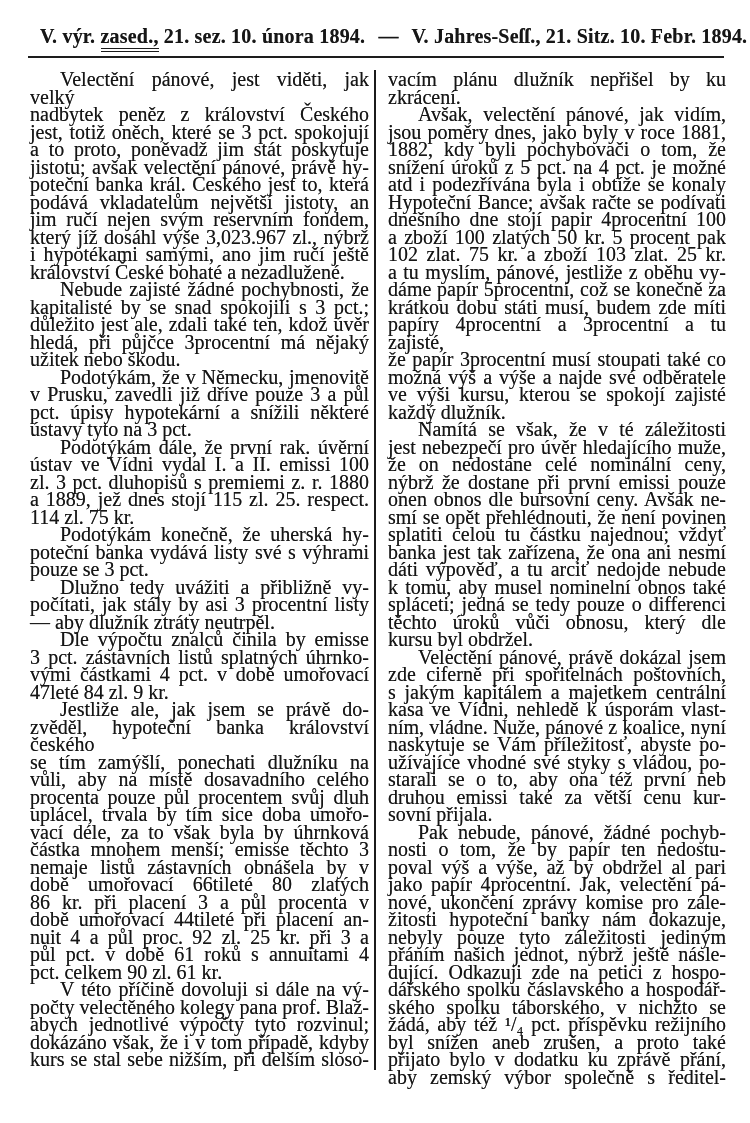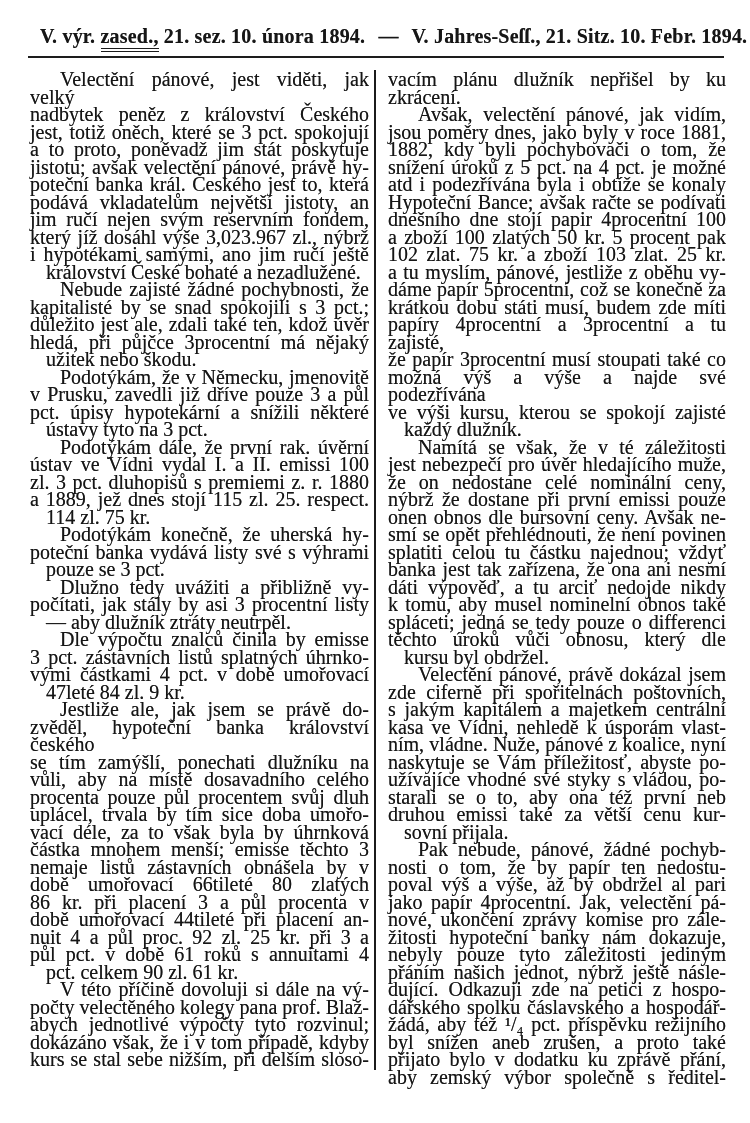--- a/index.html
+++ b/index.html
@@ -33,21 +33,21 @@
   .col {
     position:absolute; top:71px;
     font-size:20px; line-height:17.5px;
     text-shadow:0 0 0.6px rgba(20,20,20,0.65);
     hyphens:none;
   }
   .col.left  { left:30px;  width:339px; }
   .col.right { left:388px; width:338px; }
   .line { text-align:justify; text-align-last:justify; }
   .line.indent { text-indent:30px; }
-  .line.end { text-align:center; text-align-last:left;margin-left:16px; }
+  .line.end { text-align:center; text-align-last:left; }
 </style>
 </head>
 <body>
 
 <div class="sheet">
 
   <div class="header-row">
     <span class="seg">V. výr.</span>
     <span class="seg u-double">zased.,</span>
     <span class="seg">21. sez. 10. února 1894.</span>
@@ -127,32 +127,32 @@
       <div class="line">atd i podezřívána byla i obtíže se konaly</div>
       <div class="line">Hypoteční Bance; avšak račte se podívati</div>
       <div class="line">dnešního dne stojí papir 4procentní 100</div>
       <div class="line">a zboží 100 zlatých 50 kr. 5 procent pak</div>
       <div class="line">102 zlat. 75 kr. a zboží 103 zlat. 25 kr.</div>
       <div class="line">a tu myslím, pánové, jestliže z oběhu vy-</div>
       <div class="line">dáme papír 5procentní, což se konečně za</div>
       <div class="line">krátkou dobu státi musí, budem zde míti</div>
       <div class="line">papíry 4procentní a 3procentní a tu zajisté,</div>
       <div class="line">že papír 3procentní musí stoupati také co</div>
-      <div class="line">možná výš a výše a najde své podezřívána</div>
+      <div class="line">možná výš a výše a najde své odběratele</div>
       <div class="line">ve výši kursu, kterou se spokojí zajisté</div>
       <div class="line end">každý dlužník.</div>
       <div class="line indent">Namítá se však, že v té záležitosti</div>
       <div class="line">jest nebezpečí pro úvěr hledajícího muže,</div>
       <div class="line">že on nedostane celé nominální ceny,</div>
       <div class="line">nýbrž že dostane při první emissi pouze</div>
       <div class="line">onen obnos dle bursovní ceny. Avšak ne-</div>
       <div class="line">smí se opět přehlédnouti, že není povinen</div>
       <div class="line">splatiti celou tu částku najednou; vždyť</div>
       <div class="line">banka jest tak zařízena, že ona ani nesmí</div>
-      <div class="line">dáti výpověď, a tu arciť nedojde nikdy</div>
+      <div class="line">dáti výpověď, a tu arciť nedojde nebude</div>
       <div class="line">k tomu, aby musel nominelní obnos také</div>
       <div class="line">spláceti; jedná se tedy pouze o differenci</div>
       <div class="line">těchto úroků vůči obnosu, který dle</div>
       <div class="line end">kursu byl obdržel.</div>
       <div class="line indent">Velectění pánové, právě dokázal jsem</div>
       <div class="line">zde ciferně při spořitelnách poštovních,</div>
       <div class="line">s jakým kapitálem a majetkem centrální</div>
       <div class="line">kasa ve Vídni, nehledě k úsporám vlast-</div>
       <div class="line">ním, vládne. Nuže, pánové z koalice, nyní</div>
       <div class="line">naskytuje se Vám příležitosť, abyste po-</div>
@@ -163,19 +163,20 @@
       <div class="line indent">Pak nebude, pánové, žádné pochyb-</div>
       <div class="line">nosti o tom, že by papír ten nedostu-</div>
       <div class="line">poval výš a výše, až by obdržel al pari</div>
       <div class="line">jako papír 4procentní. Jak, velectění pá-</div>
       <div class="line">nové, ukončení zprávy komise pro zále-</div>
       <div class="line">žitosti hypoteční banky nám dokazuje,</div>
       <div class="line">nebyly pouze tyto záležitosti jediným</div>
       <div class="line">přáním našich jednot, nýbrž ještě násle-</div>
       <div class="line">dující. Odkazuji zde na petici z hospo-</div>
       <div class="line">dářského spolku čáslavského a hospodář-</div>
+      <div class="line">ského spolku táborského, v nichžto se</div>
       <div class="line">žádá, aby též ¹/₄ pct. příspěvku režijního</div>
       <div class="line">byl snížen aneb zrušen, a proto také</div>
       <div class="line">přijato bylo v dodatku ku zprávě přání,</div>
       <div class="line">aby zemský výbor společně s ředitel-</div>
     </div>
 
 </div>
 
 </body></html>

